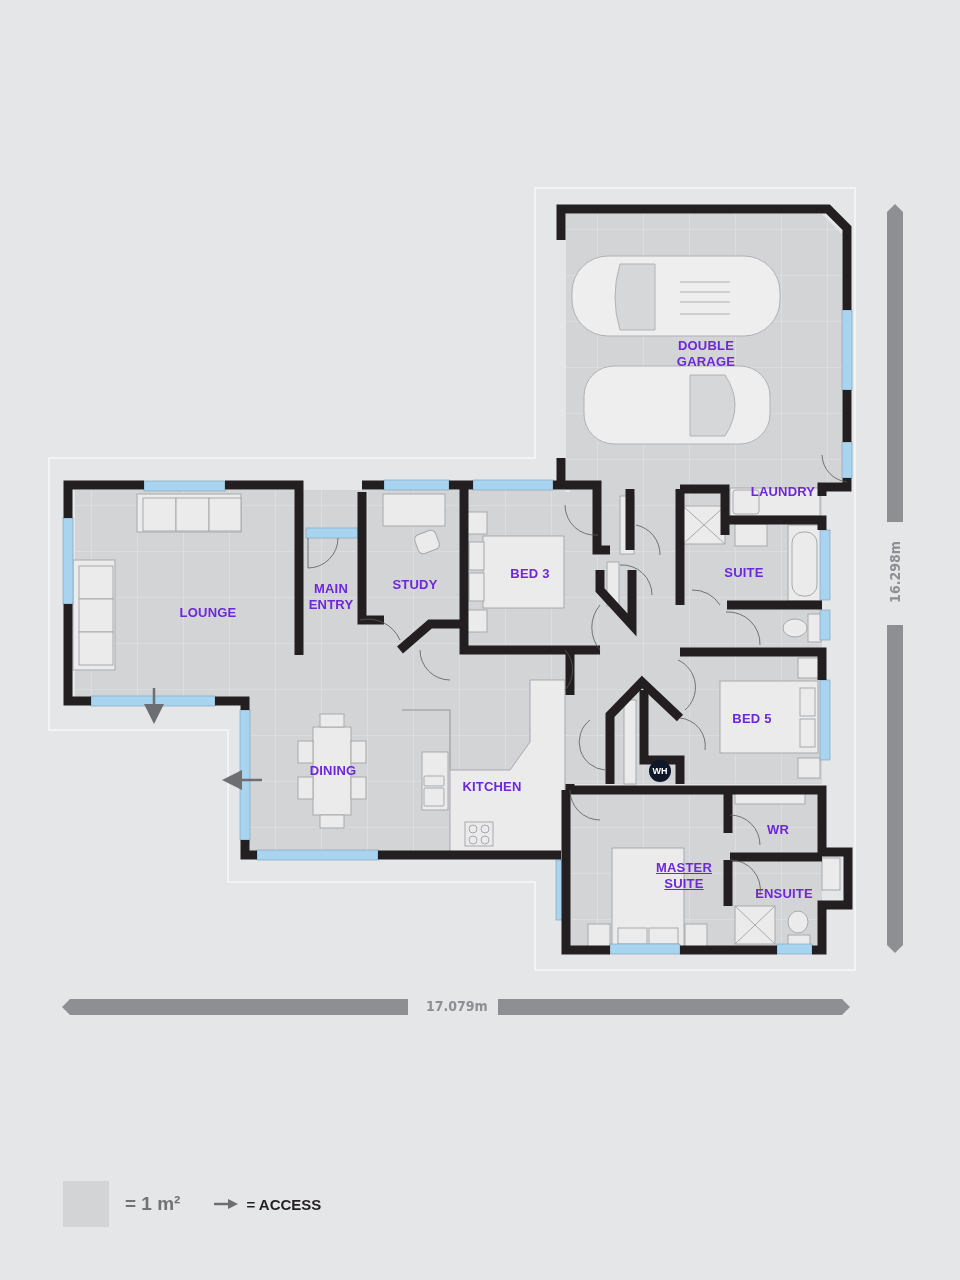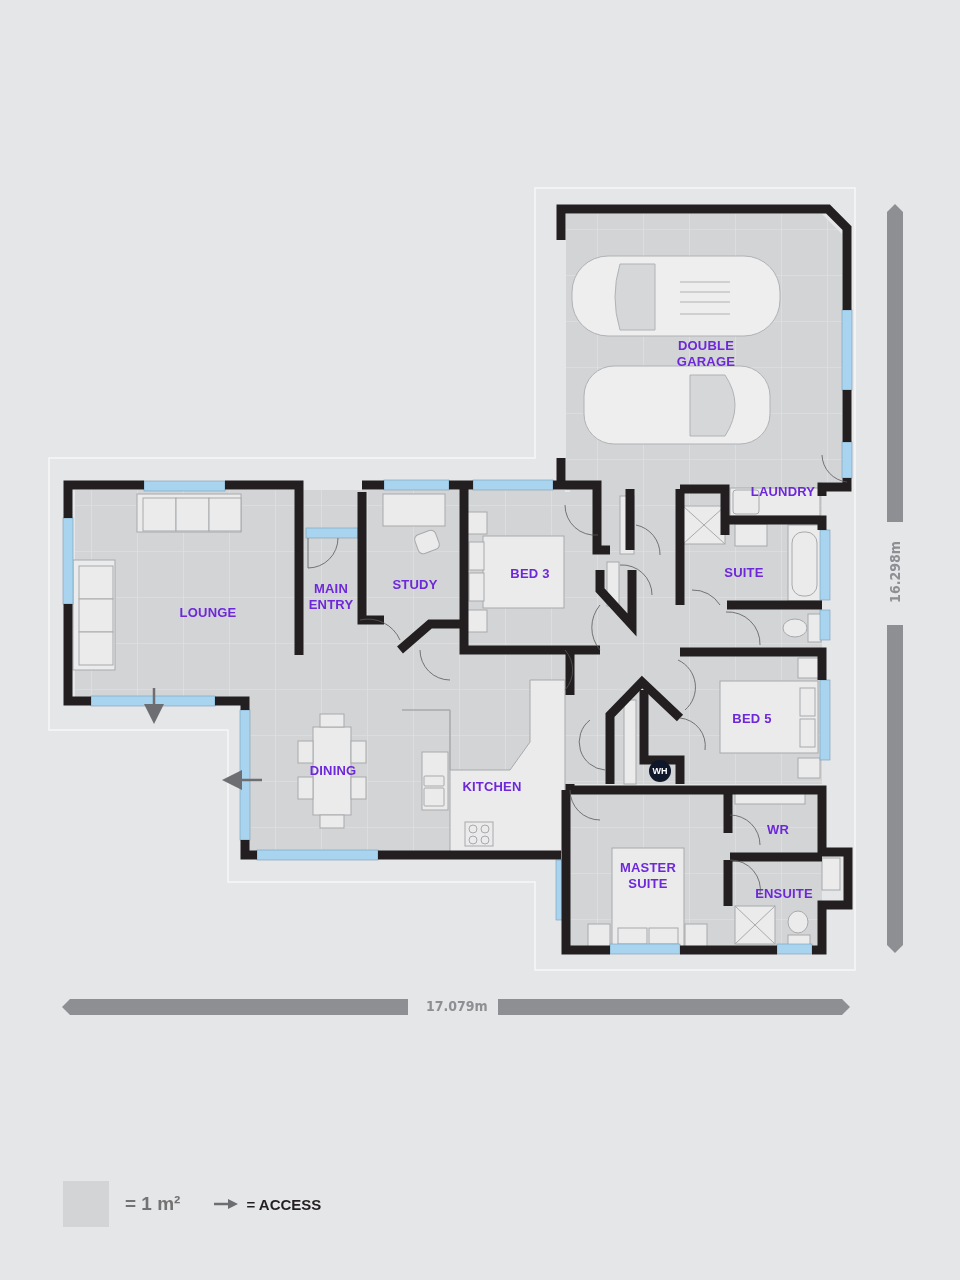--- a/index.html
+++ b/index.html
@@ -233,21 +233,21 @@
 <div class="room-label" style="left:208px; top:613px;">LOUNGE</div>
 <div class="room-label" style="left:331px; top:597px;">MAIN
 ENTRY</div>
 <div class="room-label" style="left:415px; top:585px;">STUDY</div>
 <div class="room-label" style="left:530px; top:574px;">BED 3</div>
 <div class="room-label" style="left:744px; top:573px;">SUITE</div>
 <div class="room-label" style="left:752px; top:719px;">BED 5</div>
 <div class="room-label" style="left:333px; top:771px;">DINING</div>
 <div class="room-label" style="left:492px; top:787px;">KITCHEN</div>
 <div class="room-label" style="left:778px; top:830px;">WR</div>
-<div class="room-label" style="left:648px; top:876px;">MASTER
+<div class="room-label" style="left:684px; top:876px;text-decoration:underline;">MASTER
 SUITE</div>
 <div class="room-label" style="left:784px; top:894px;">ENSUITE</div>
 
 <div class="wh" style="left:660px; top:771px;">WH</div>
 
 <div class="dim-label" style="left:416px; top:998px;margin-left:10px;">17.079m</div>
 <div class="dim-label dim-v" style="left:864px; top:564px; width:62px; text-align:center;">16.298m</div>
 
 <div class="legend">
   <div class="legend-swatch"></div>

